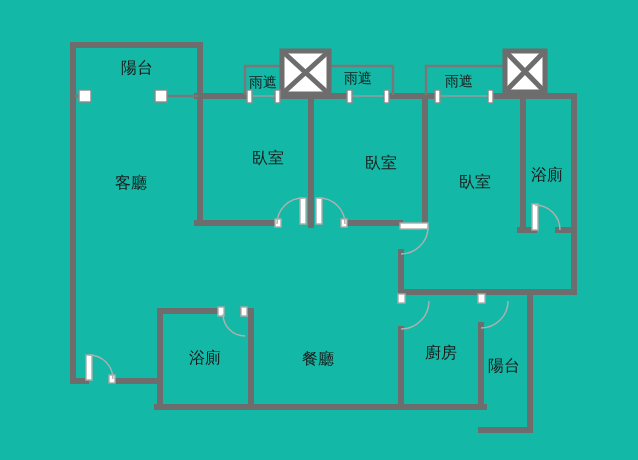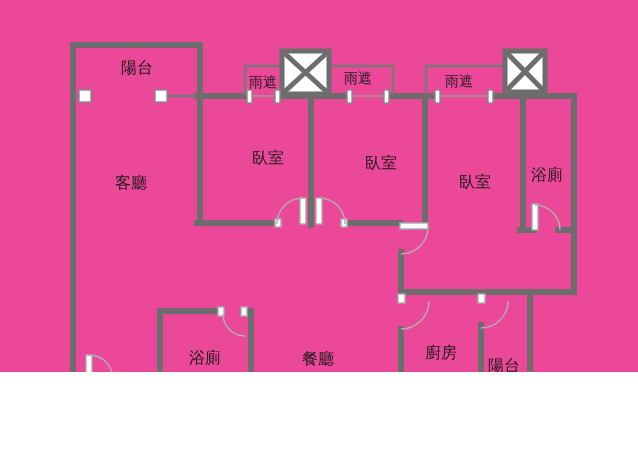--- a/index.html
+++ b/index.html
@@ -3,22 +3,22 @@
 <meta charset="utf-8">
 <style>
   html, body {
     margin: 0;
     padding: 0;
     background: #ffffff;
   }
   .stage {
     position: relative;
     width: 638px;
-    height: 372px;
-    background: #ec4899;
+    height: 460px;
+    background: #14b8a6;
     overflow: hidden;
     font-family: "Liberation Sans", "DejaVu Sans", sans-serif;
   }
   svg { display: block; }
   .wall {
     stroke: #6d6d6d;
     stroke-width: 6;
     fill: none;
     stroke-linecap: square;
   }

